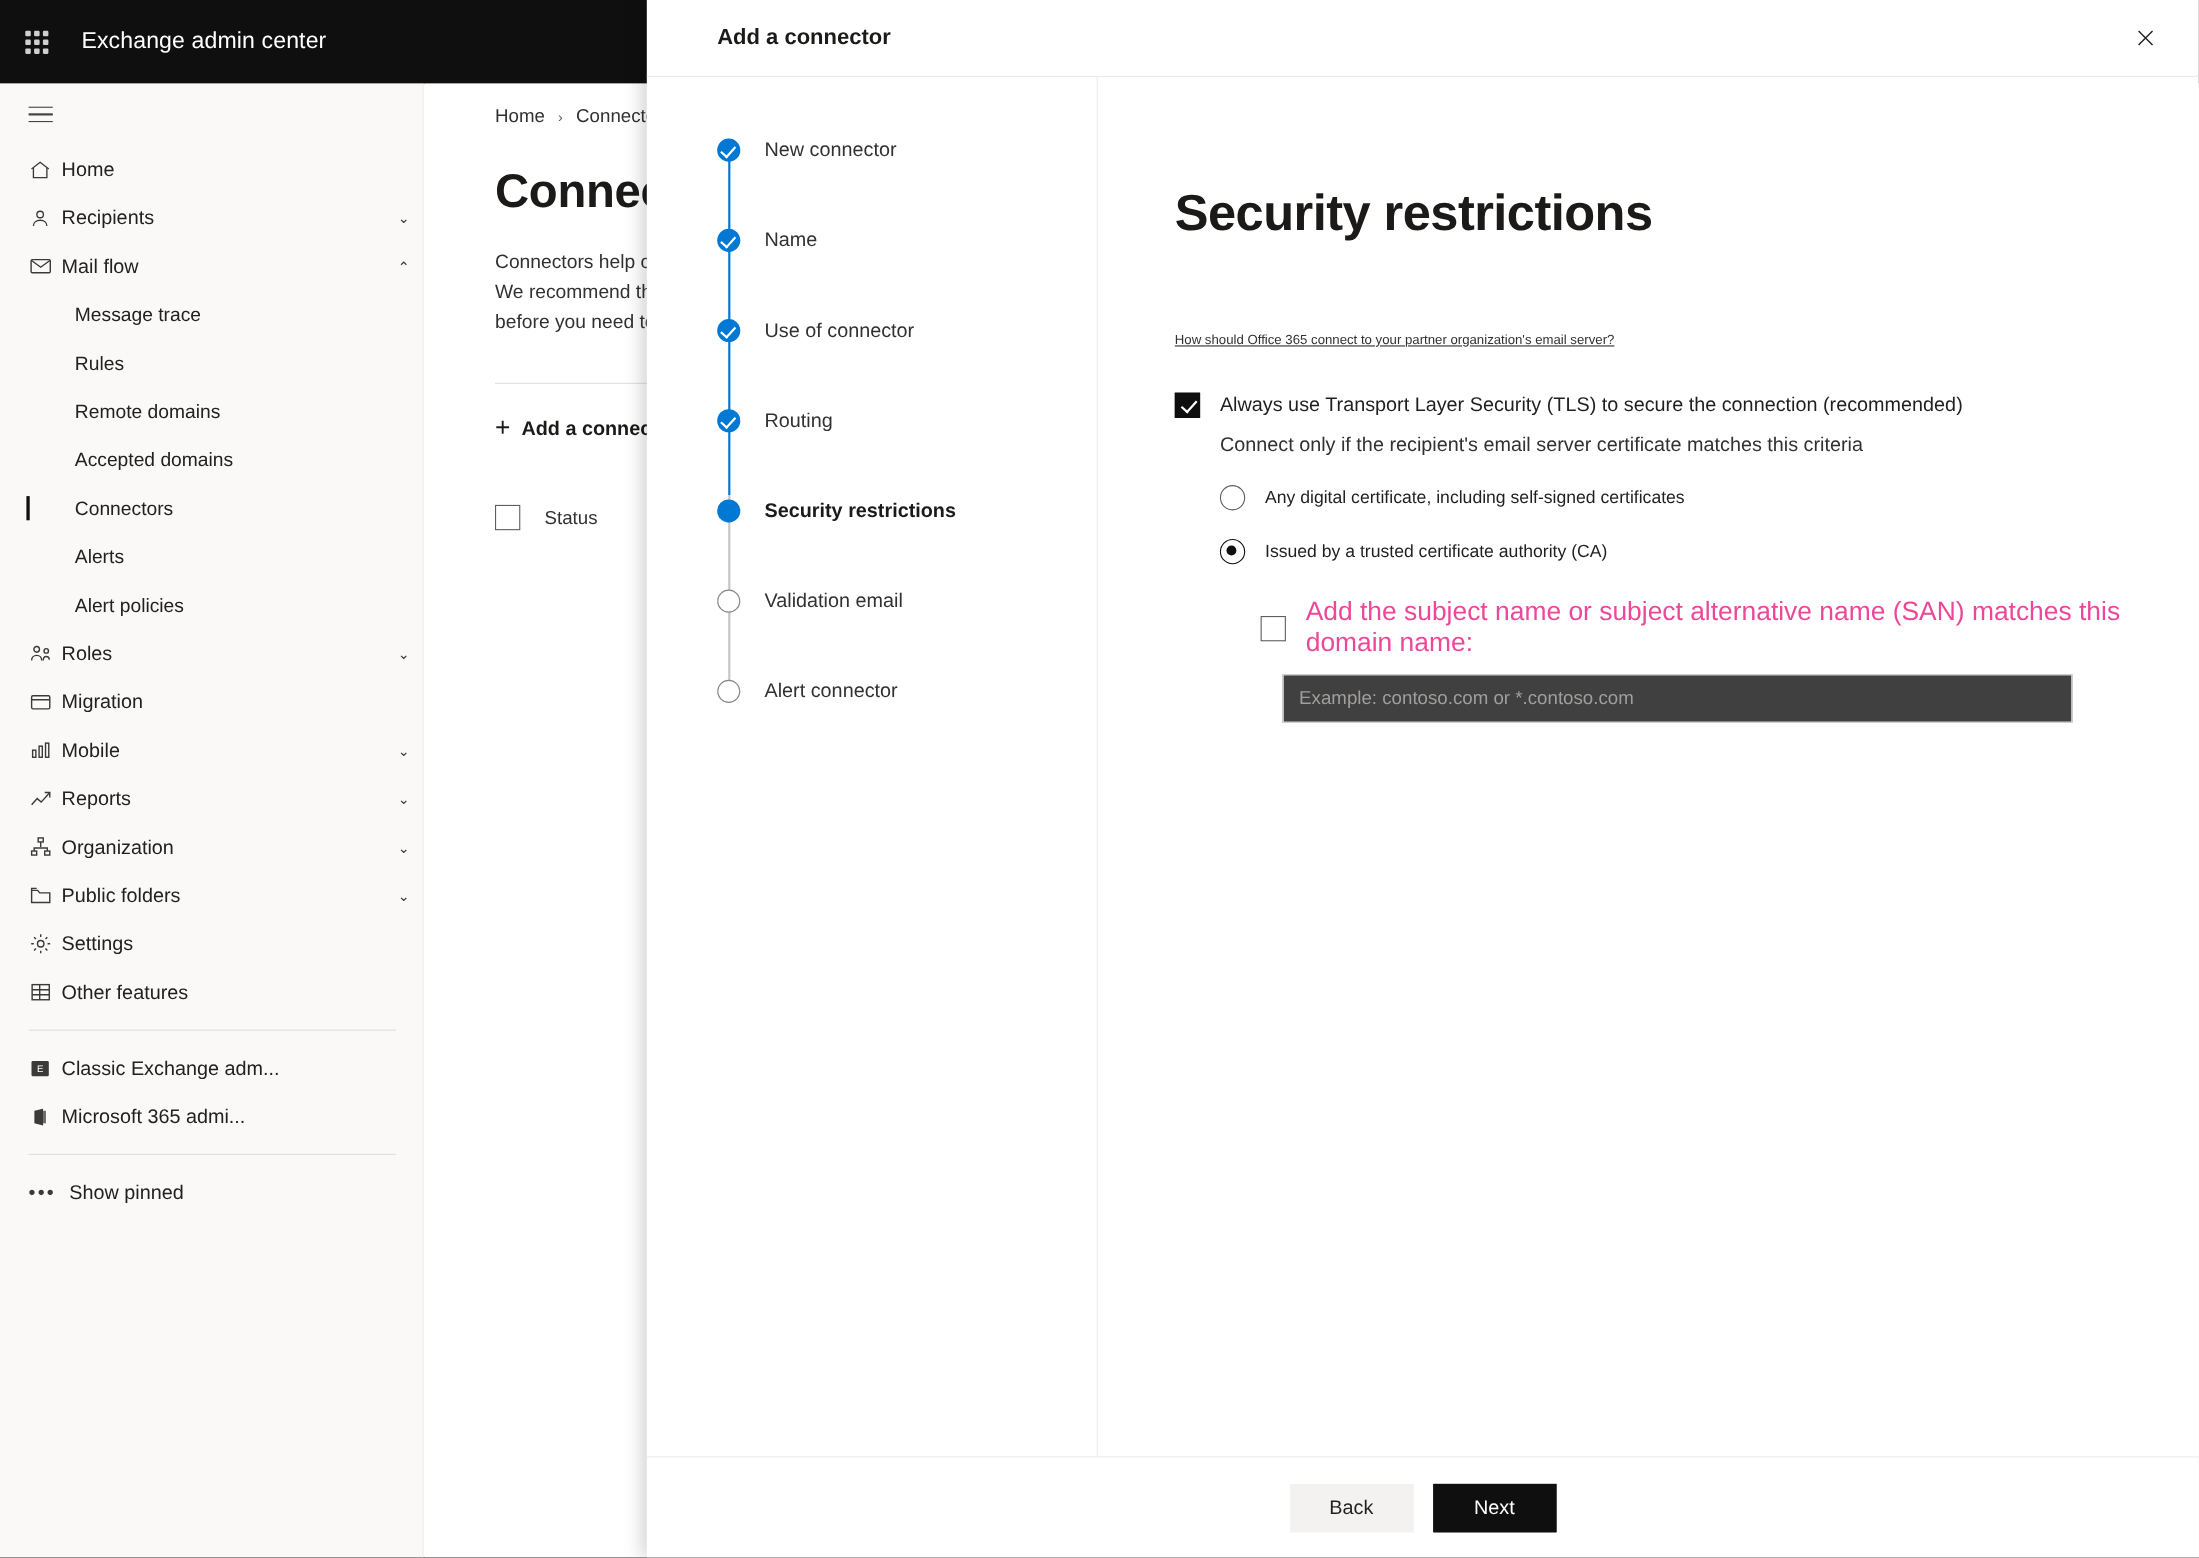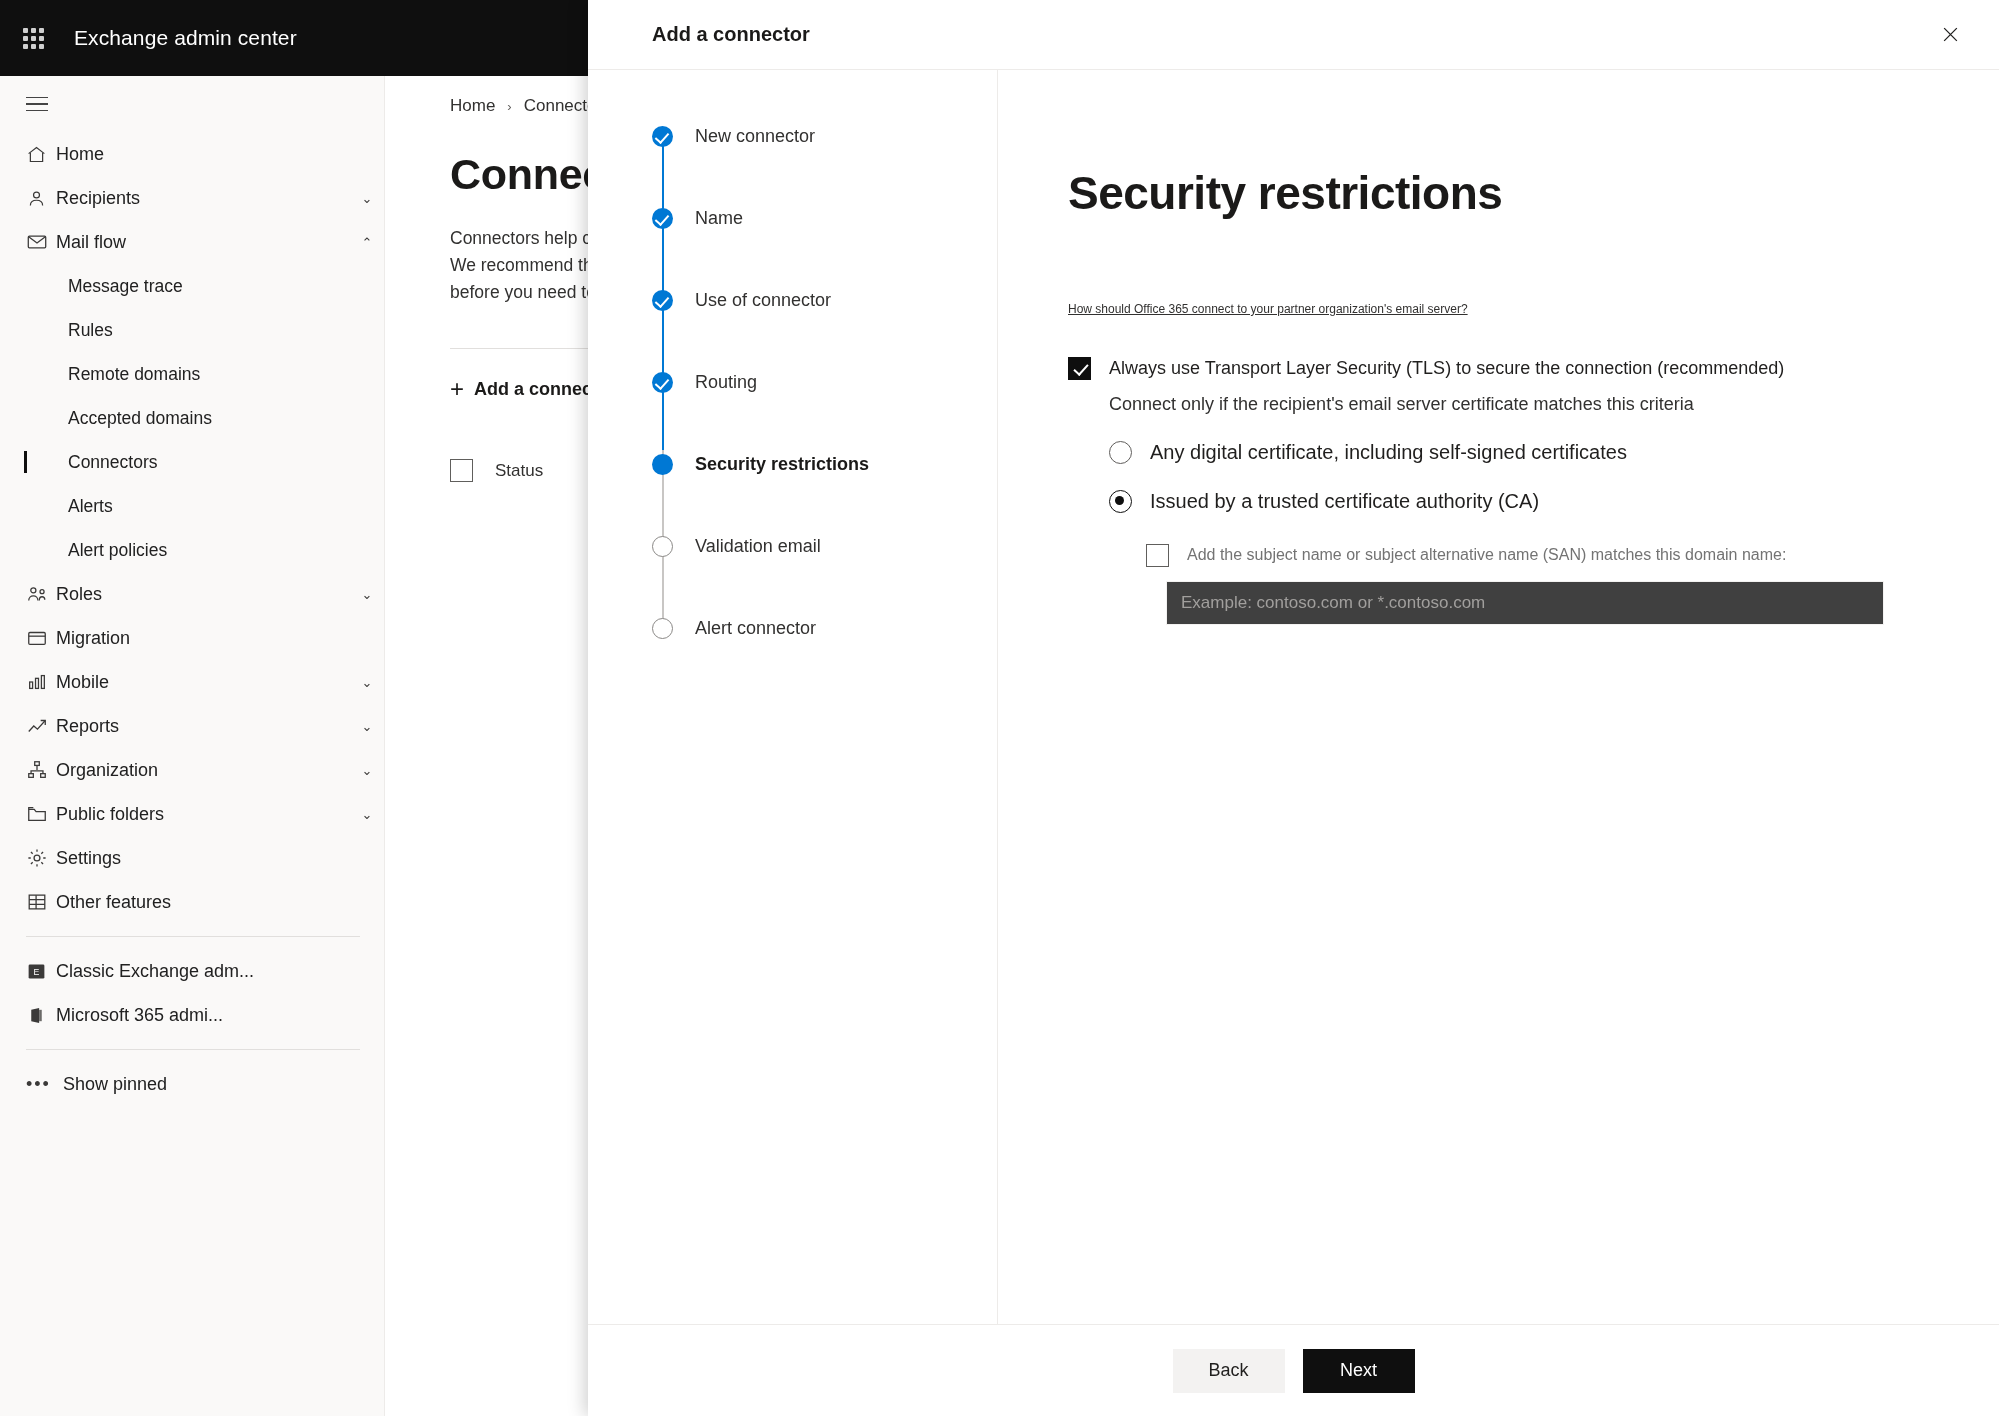--- a/index.html
+++ b/index.html
@@ -257,26 +257,26 @@
     border: 1.8px solid #605e5c; border-radius: 50%;
     background: #fff; margin-right: 18px; position: relative; cursor: pointer;
   }
   .radio.selected { border-color: #0f0f0f; }
   .radio.selected::after {
     content: "";
     position: absolute; left: 5px; top: 5px;
     width: 9px; height: 9px; border-radius: 50%;
     background: #0f0f0f;
   }
-  .radio-label { font-size: 20px; color: #201f1e; }
+  .radio-label { font-size: 16px; color: #201f1e; }
   .san-row {
     display: flex; align-items: center;
     margin: 30px 0 0 78px;
   }
-  .san-label { font-size: 16px; color: #737373; }
+  .san-label { font-size: 24px; color: #ec4899; }
   .san-input {
     margin: 14px 0 0 98px;
     width: 718px; height: 44px;
     background: #404040;
     border: 1px solid #f3f2f1;
     display: flex; align-items: center;
     padding: 0 14px;
     font-size: 17px; color: #a19f9d;
   }
 

